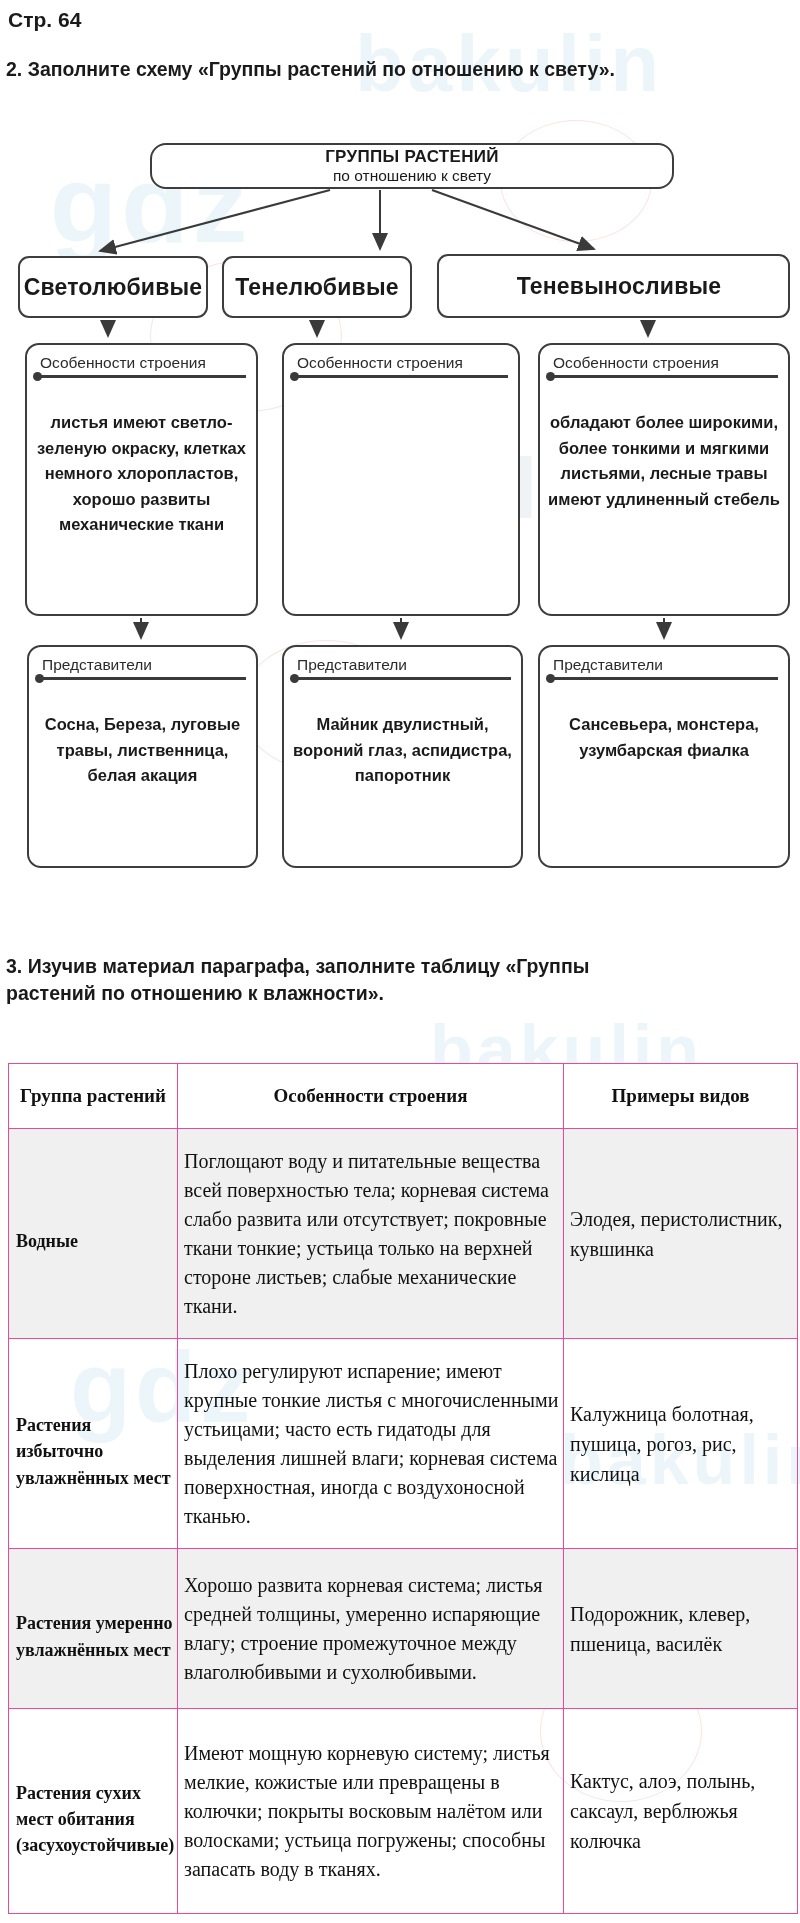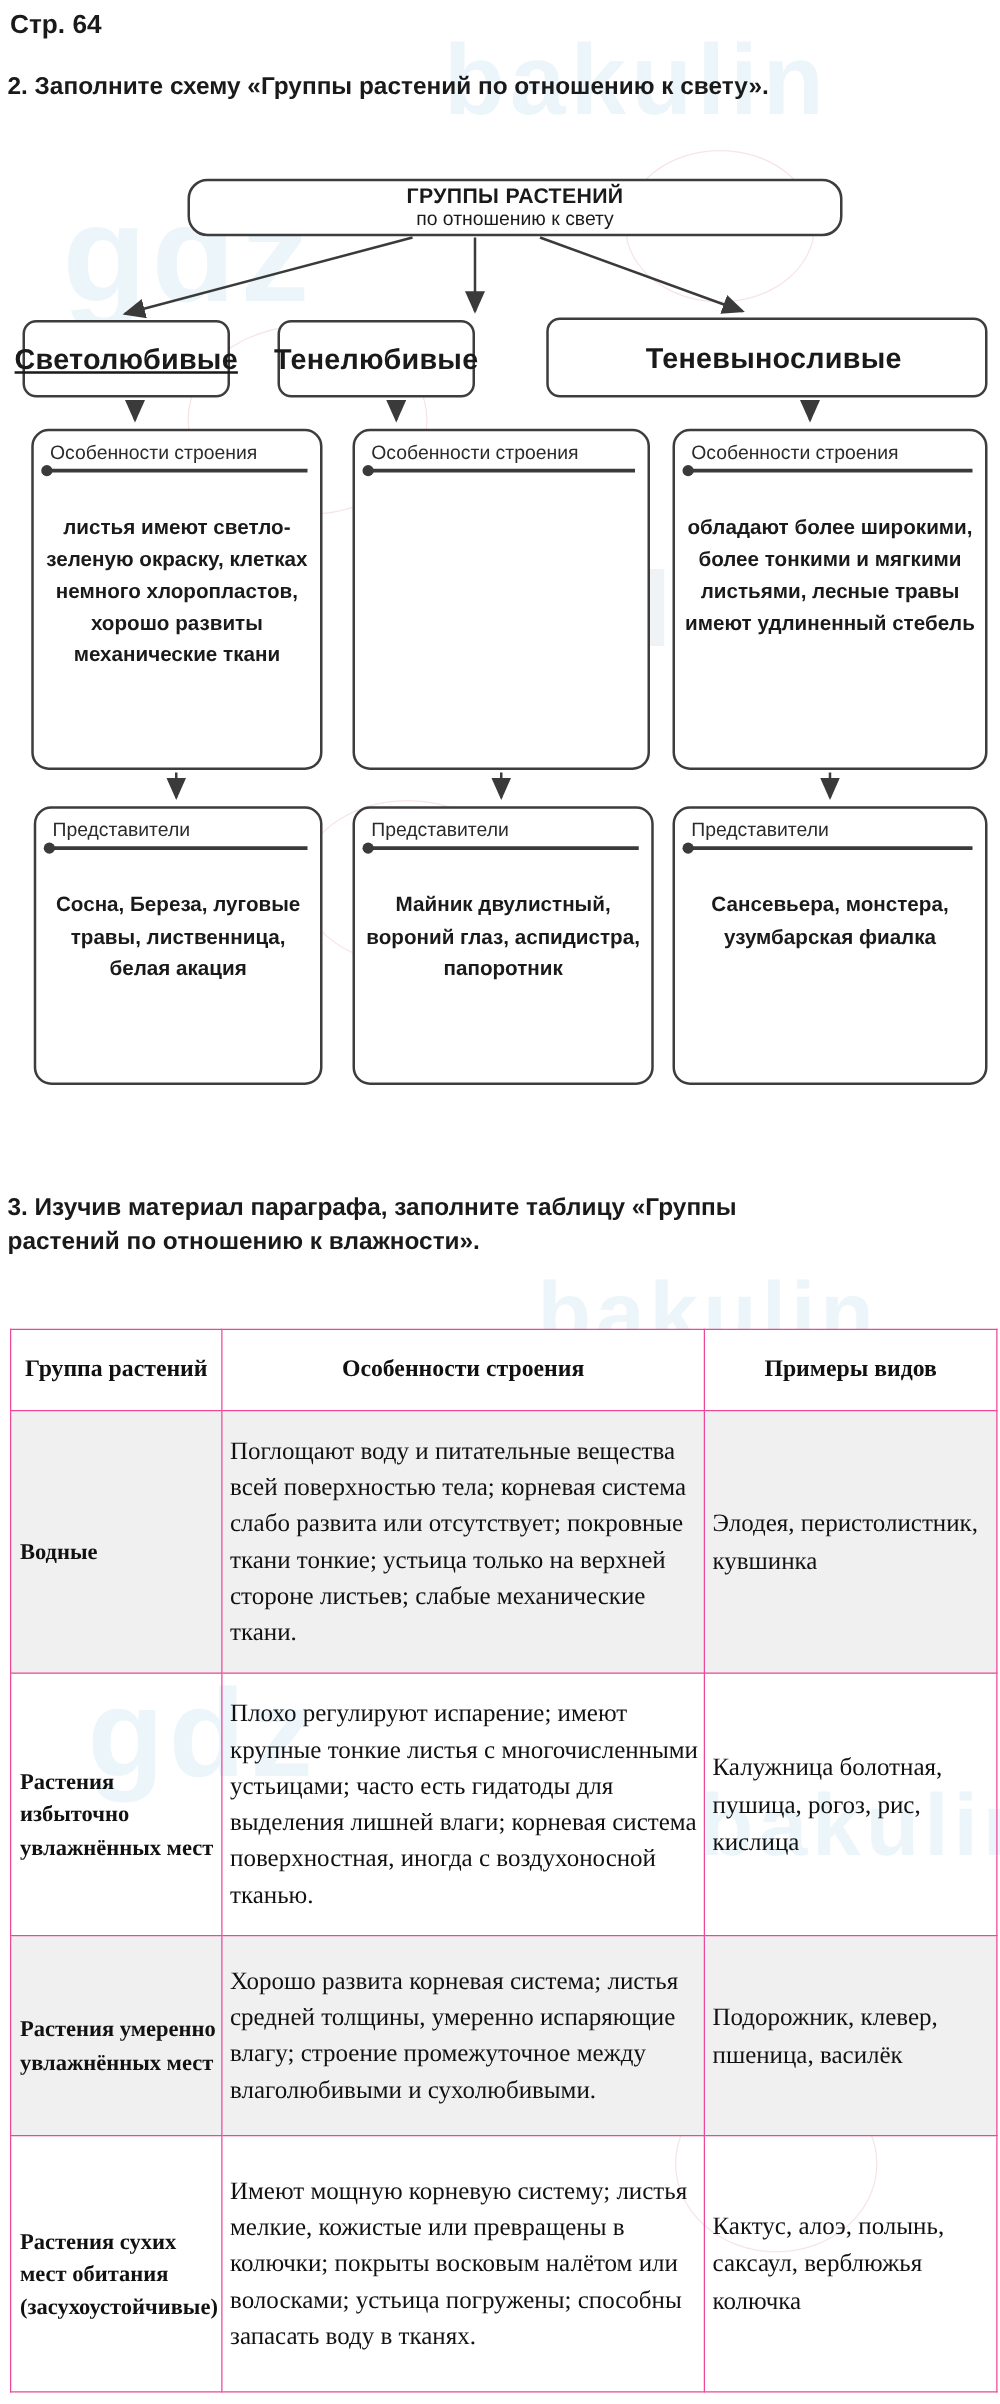--- a/index.html
+++ b/index.html
@@ -22,22 +22,22 @@
   
   .scheme{position:absolute;left:0;top:130px;width:800px;height:745px;}
   .scheme svg.arrows{position:absolute;inset:0;width:800px;height:745px;}
   .sbox{position:absolute;background:#fff;border:2px solid #3d3d3d;box-sizing:border-box;}
   .top-box{left:150px;top:13px;width:524px;height:46px;border-radius:16px;
     display:flex;flex-direction:column;align-items:center;justify-content:center;}
   .top-box .t1{font-size:17px;font-weight:bold;letter-spacing:.3px;}
   .top-box .t2{font-size:15.5px;margin-top:0px;}
   .group-box{border-radius:11px;display:flex;align-items:center;justify-content:center;
     font-size:23px;font-weight:bold;letter-spacing:.2px;}
-  #g1{left:18px;top:126px;width:166px;height:62px;text-decoration:underline;}
-  #g2{left:222px;top:126px;width:158px;height:62px;}
+  #g1{left:18px;top:126px;width:190px;height:62px;}
+  #g2{left:222px;top:126px;width:190px;height:62px;}
   #g3{left:437px;top:124px;width:353px;height:64px;padding-left:11px;}
   .panel{border-radius:14px;border-width:2px;}
   #f1{left:25px;top:213px;width:233px;height:273px;}
   #f2{left:282px;top:213px;width:238px;height:273px;}
   #f3{left:538px;top:213px;width:252px;height:273px;}
   #r1{left:27px;top:515px;width:231px;height:223px;}
   #r2{left:282px;top:515px;width:241px;height:223px;}
   #r3{left:538px;top:515px;width:252px;height:223px;}
   .panel .lbl{font-size:15.5px;color:#2b2b2b;padding:9px 12px 0 13px;white-space:nowrap;overflow:hidden;}
   .panel .rule{position:relative;height:3px;background:#3a3a3a;margin:3px 10px 0 9px;}

